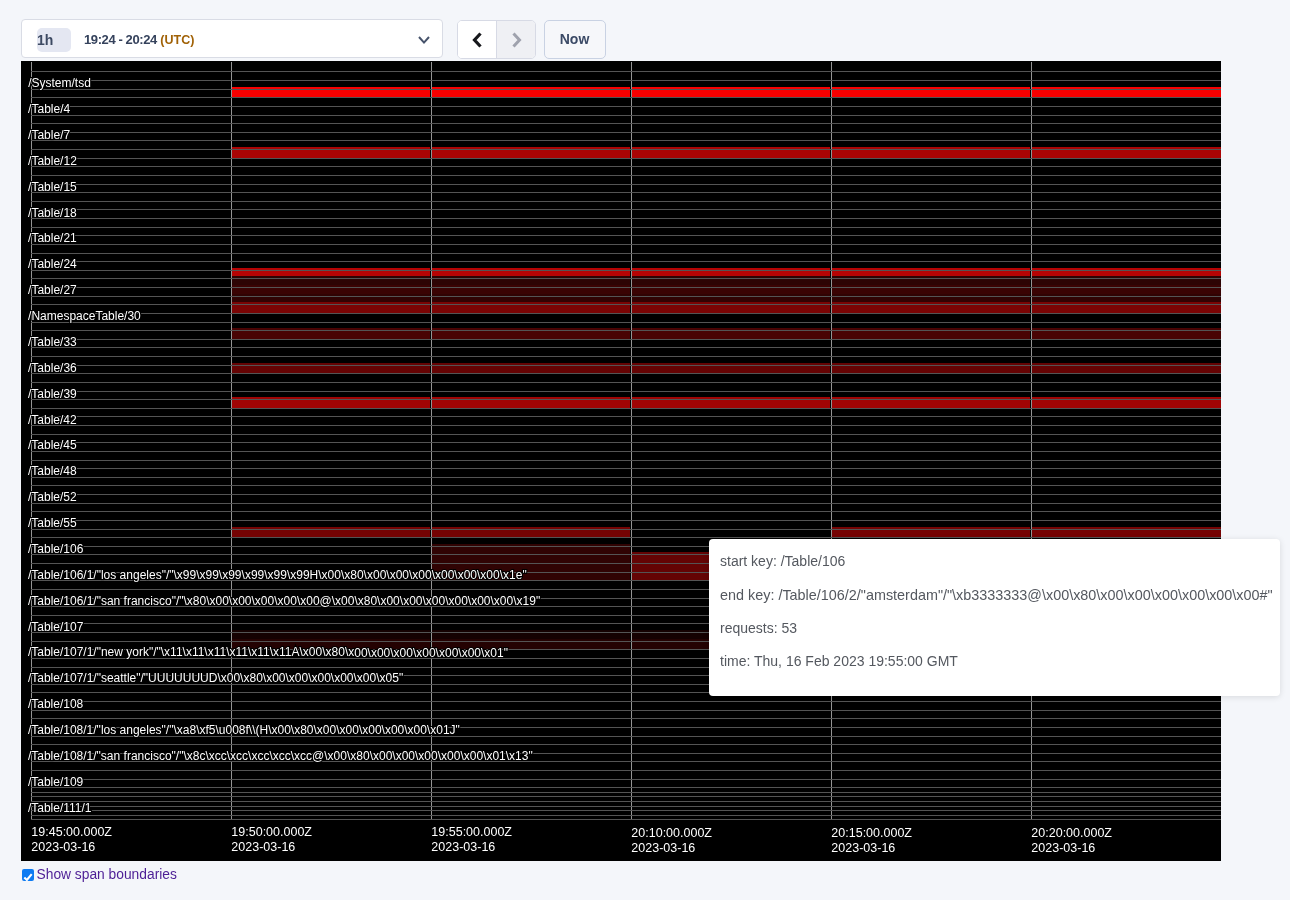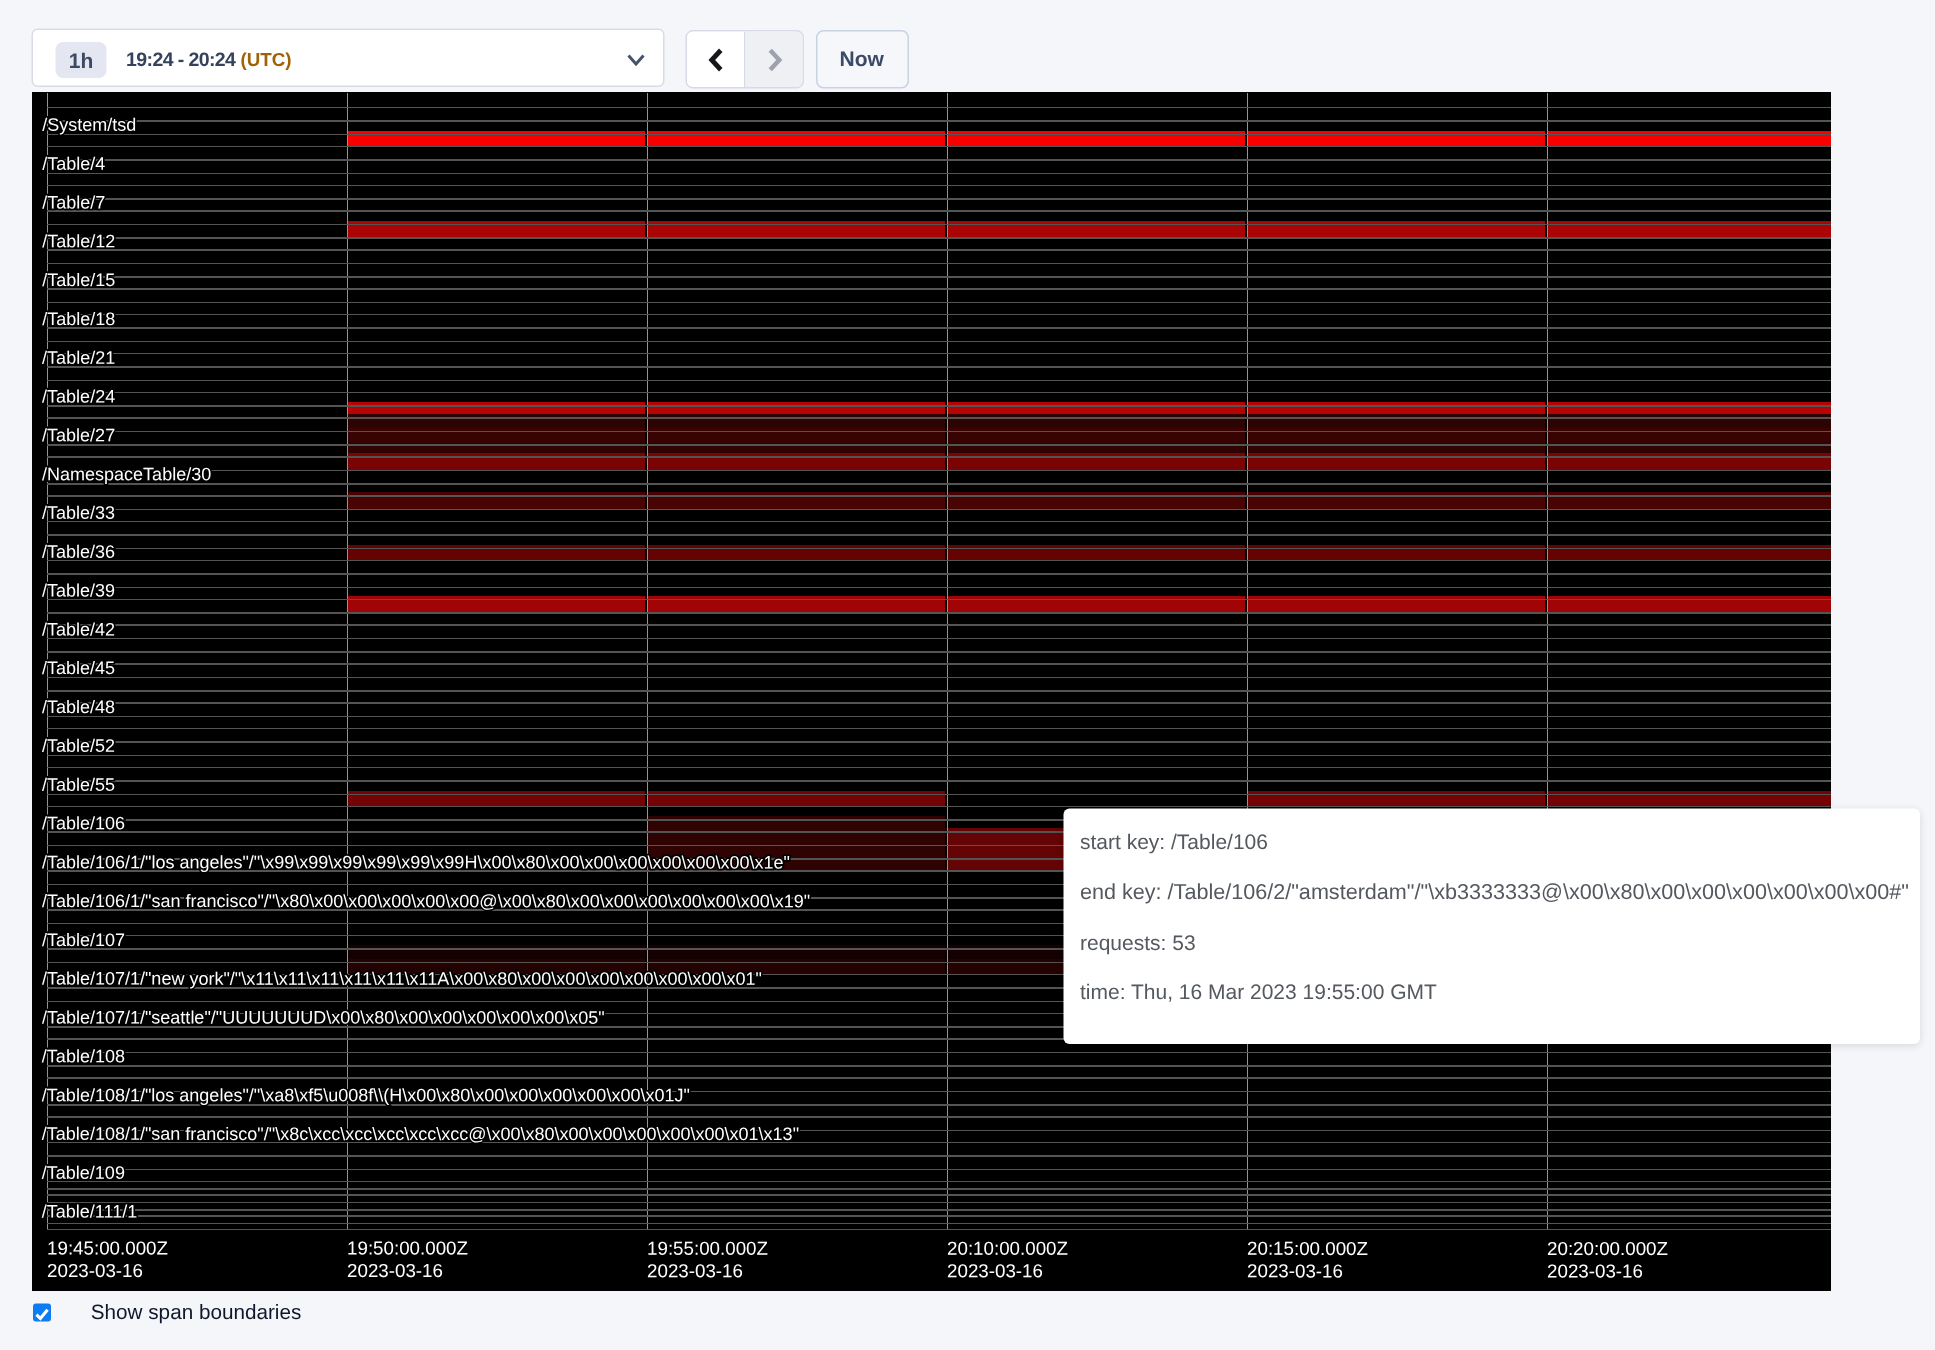--- a/index.html
+++ b/index.html
@@ -1,32 +1,32 @@
 <!DOCTYPE html>
 <html><head>
 <meta charset="utf-8">
 <title>Key Visualizer</title>
 <style>
 * { margin:0; padding:0; box-sizing:border-box; }
 html,body { width:1290px; height:900px; background:#f4f6fa; font-family:"Liberation Sans",sans-serif; position:relative; overflow:hidden; }
 .abs { position:absolute; }
 .select { left:21px; top:19px; width:422px; height:38.5px; background:#fff; border:1px solid #d9dce5; border-radius:4px; }
-.badge { left:37px; top:27.5px; width:34px; height:24px; background:#e4e7f2; border-radius:5px; color:#3d4a63; font-weight:bold; font-size:14px; text-align:center; line-height:24px; }
+.badge { left:37px; top:27.5px; width:34px; height:24px; background:#e4e7f2; border-radius:5px; color:#3d4a63; font-weight:bold; font-size:14px; line-height:24px; }
 .trange { left:84px; top:32px; font-size:13px; font-weight:bold; color:#35425c; letter-spacing:-0.4px; }
 .trange .utc { color:#a16207; font-weight:bold; margin-left:3.5px; letter-spacing:0; font-size:12.5px; }
 .btngroup { left:456.5px; top:20px; width:79px; height:38.5px; border:1px solid #d7dae5; border-radius:5px; background:#fff; overflow:hidden; }
 .bhalf { position:absolute; top:0; width:39px; height:37px; }
 .bleft { left:0; background:#fff; border-right:1px solid #d7dae5; }
 .bright { left:39px; background:#eff0f4; }
 .nowbtn { left:543.5px; top:20px; width:62px; height:38.5px; background:#f6f7fa; border:1px solid #c9d2e3; border-radius:5px; color:#3b4a66; font-weight:bold; font-size:14px; text-align:center; line-height:37px; }
 .canvas { left:21px; top:61px; width:1200px; height:767px; transform:translateZ(0); will-change:transform; }
 .tooltip { left:709px; top:539px; width:571px; height:157px; background:#fff; border-radius:4px; box-shadow:0 1px 6px rgba(0,0,0,0.12); }
 .tl { position:absolute; left:11px; font-size:14px; color:#54585f; white-space:pre; }
 .cbox { left:22px; top:868.5px; width:12px; height:12px; background:#0d7bf2; border-radius:2px; }
-.cblabel { left:36.5px; top:867px; font-size:13.8px; color:#0f172a;margin-left:24px; }
+.cblabel { left:36.5px; top:867px; font-size:13.8px; color:#4c1d95; }
 </style>
 </head>
 <body>
 <div class="abs select"></div>
 <div class="abs badge">1h</div>
 <div class="abs trange">19:24 - 20:24<span class="utc">(UTC)</span></div>
 <svg class="abs" style="left:417px; top:35px;" width="14" height="10" viewBox="0 0 14 10">
     <path d="M2 2 L7 7.6 L12 2" fill="none" stroke="#46536b" stroke-width="2"></path>
   </svg>
 <div class="abs btngroup">
@@ -261,18 +261,18 @@
 <text x="810.5" y="790.5">2023-03-16</text>
 <text x="1010.5" y="775.5">20:20:00.000Z</text>
 <text x="1010.5" y="790.5">2023-03-16</text>
 </g>
 </svg>
 </div>
 <div class="abs tooltip">
   <div class="tl" style="top:14px">start key: /Table/106</div>
   <div class="tl" style="top:47.5px; font-size:14.4px">end key: /Table/106/2/"amsterdam"/"\xb3333333@\x00\x80\x00\x00\x00\x00\x00\x00#"</div>
   <div class="tl" style="top:81px">requests: 53</div>
-  <div class="tl" style="top:114px">time: Thu, 16 Mar 2023 19:55:00 GMT</div>
+  <div class="tl" style="top:114px">time: Thu, 16 Feb 2023 19:55:00 GMT</div>
 </div>
 <div class="abs cbox"><svg width="12" height="12" viewBox="0 0 12 12">
       <path d="M2.3 6.4 L4.9 9 L9.7 3.2" fill="none" stroke="#fff" stroke-width="2.1"></path>
     </svg></div>
 <div class="abs cblabel">Show span boundaries</div>
 
 </body></html>

